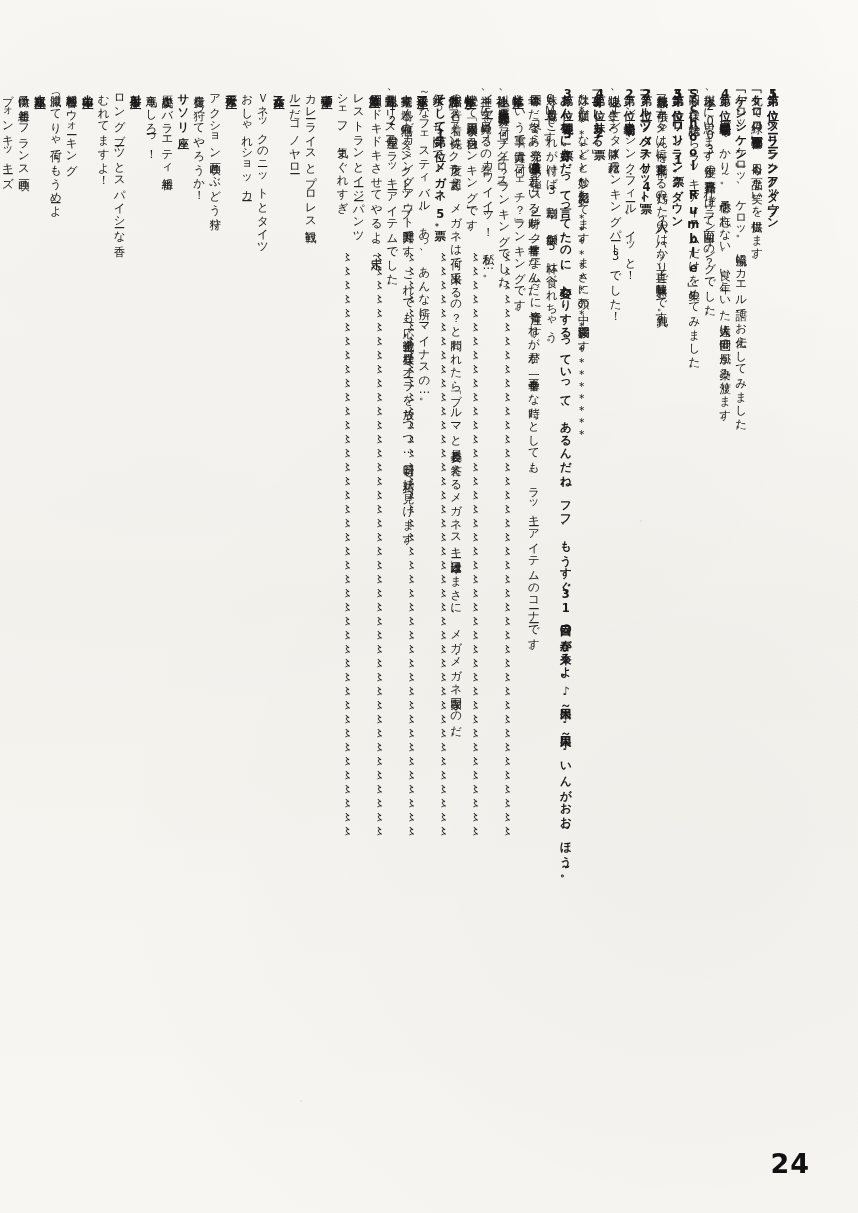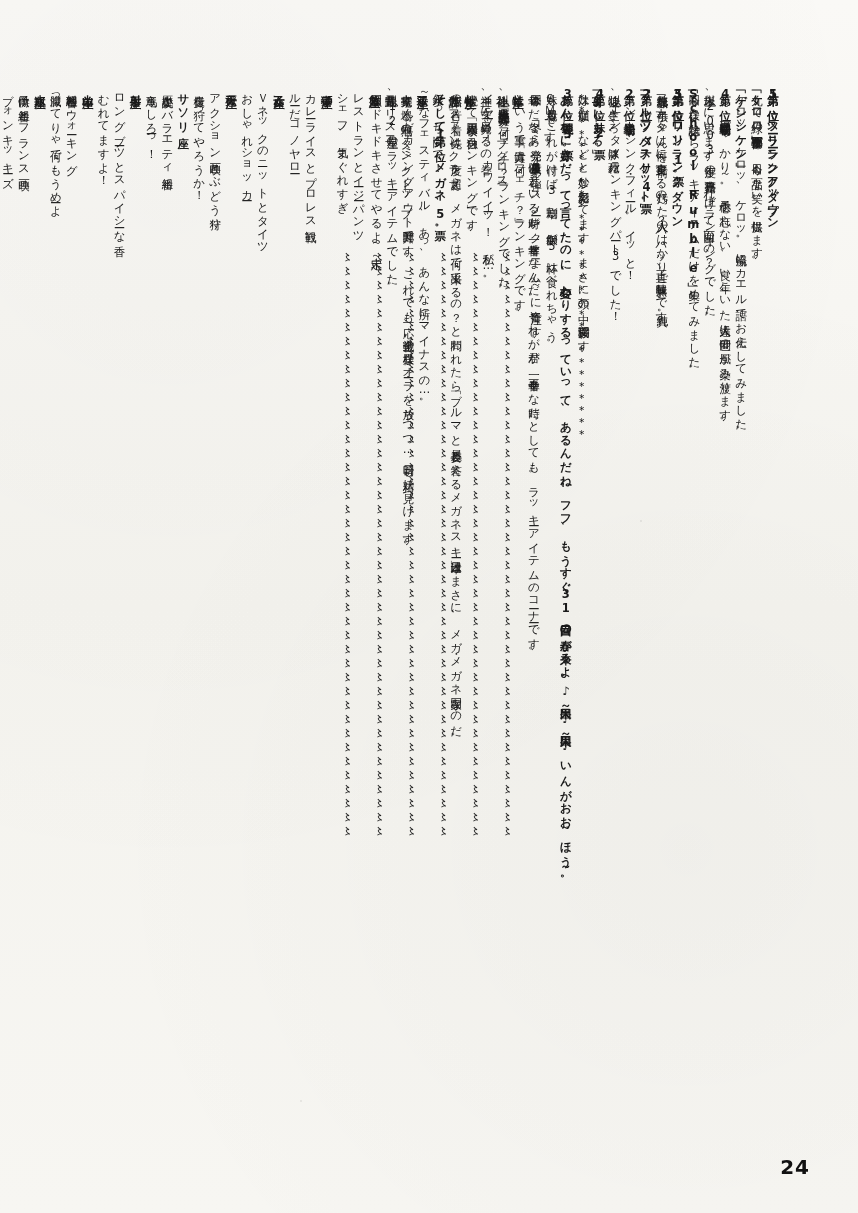--- a/index.html
+++ b/index.html
@@ -81,21 +81,21 @@
     font-size: 13px;
     letter-spacing: 1px;
     color: #242424;
     white-space: pre;
     font-family: "DejaVu Sans", sans-serif;
   }
   .page-number {
     position: absolute;
     right: 48px;
     bottom: 34px;
-    font-size: 20px;
+    font-size: 27px;
     font-weight: bold;
     font-family: "DejaVu Sans", sans-serif;
     color: #111;
     letter-spacing: 1px;
   }
   .noise-dot {
     position: absolute;
     background: rgba(0,0,0,0.08);
     border-radius: 50%;
   }

